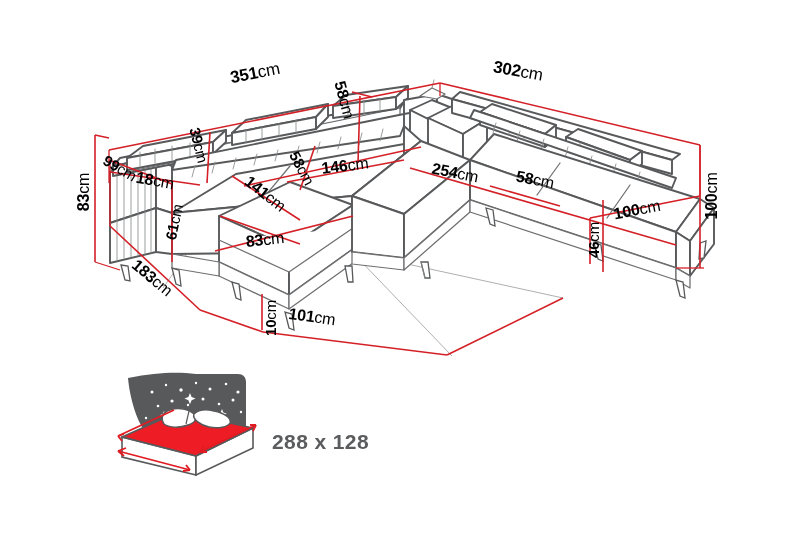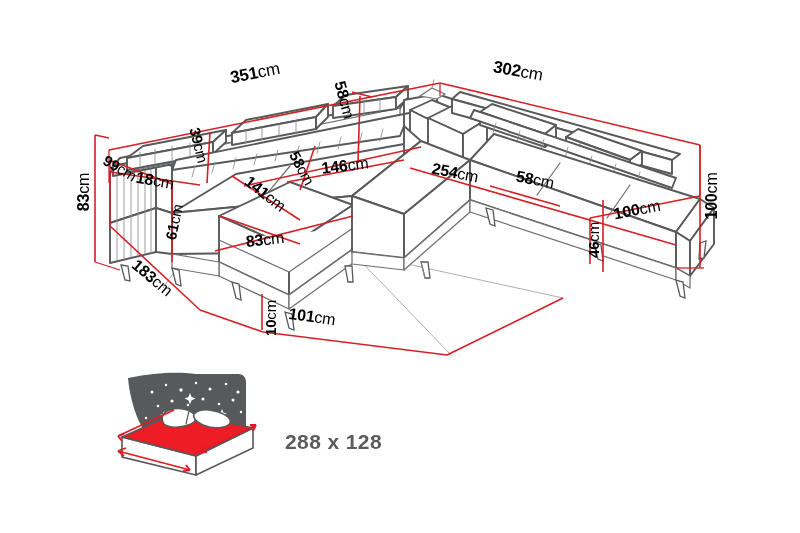--- a/index.html
+++ b/index.html
@@ -20,21 +20,21 @@
   .leg{stroke:#58595b;stroke-width:1.3;fill:#ffffff;}
   .lbl{
     position:absolute;white-space:nowrap;color:#000000;
     font-family:"Liberation Sans", sans-serif;font-weight:bold;
     letter-spacing:-0.2px;line-height:1;
   }
   .lbl .u{font-weight:normal;}
   .bed-lbl{
     position:absolute;white-space:nowrap;color:#5b5c5e;
     font-family:"Liberation Sans", sans-serif;font-weight:bold;
-    font-size:21px;letter-spacing:0.4px;line-height:1;margin-left:13px;
+    font-size:21px;letter-spacing:0.4px;line-height:1;
   }
   .star{fill:#ffffff;}
 </style>
 </head>
 <body>
 
 <div id="stage">
 
   <svg class="layer" viewBox="0 0 800 533">
 

